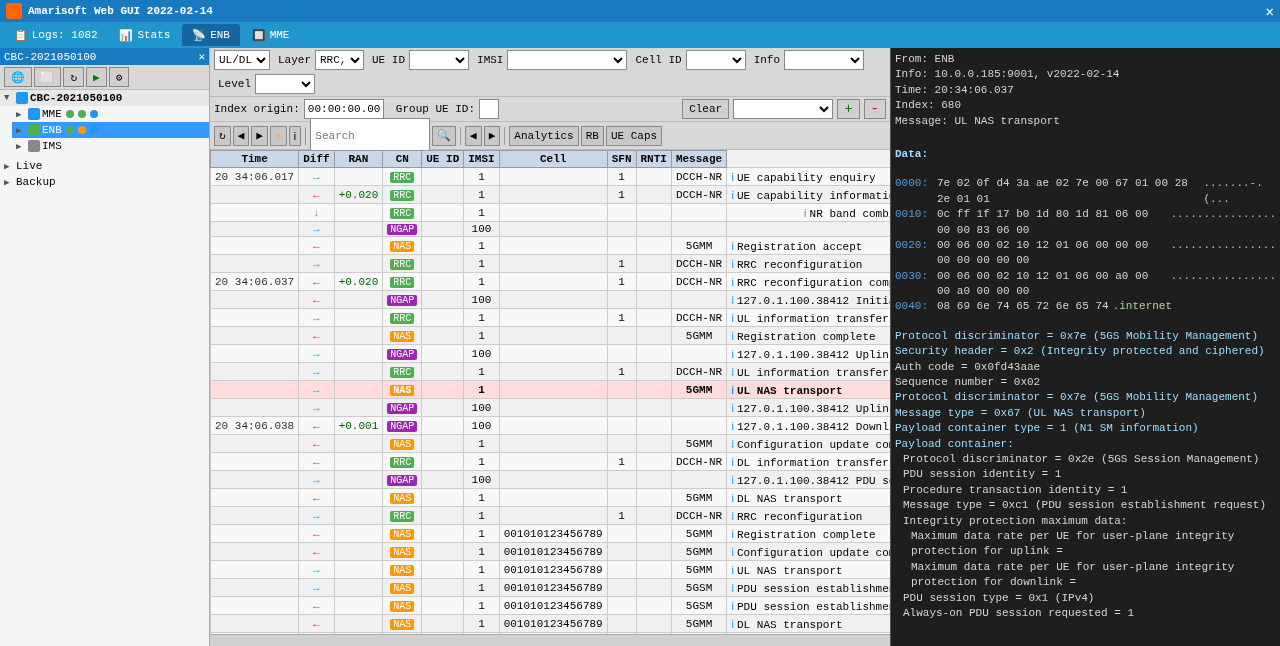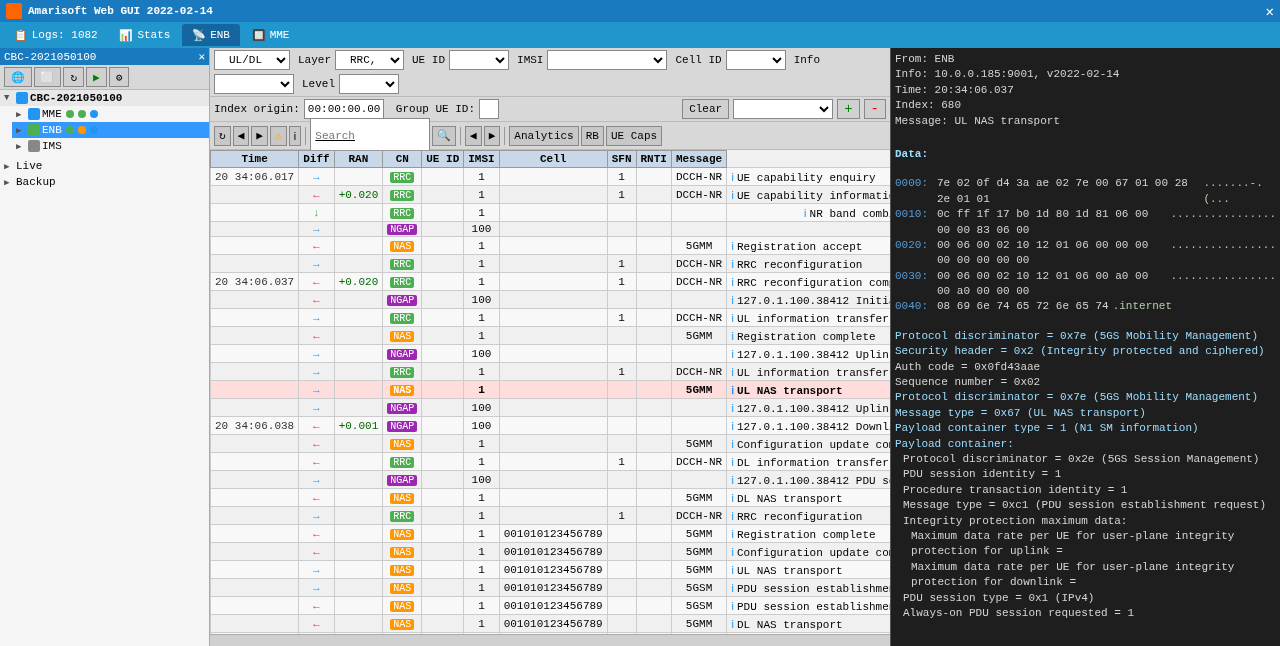--- a/index.html
+++ b/index.html
@@ -63,21 +63,21 @@
       align-items: center;
       gap: 4px;
       flex-wrap: wrap;
       border-bottom: 1px solid #bbb;
     }
     .filter-select {
       height: 20px;
       font-size: 11px;
       background: white;
       border: 1px solid #888;
-      padding: 0 10px;
+      padding: 0 0;
     }
     .filter-input {
       height: 20px;
       font-size: 11px;
       background: white;
       border: 1px solid #888;
       padding: 0 3px;
     }
 
     
@@ -150,21 +150,20 @@
       cursor: pointer;
       height: 20px;
     }
     .tb2-sep { width: 1px; height: 18px; background: #999; margin: 0 2px; }
     .search-input {
       height: 36px;
       border: 1px solid #888;
       padding: 0 4px;
       font-size: 11px;
       width: 120px;
-      text-decoration: underline;
     }
 
     
     .table-container {
       overflow: auto;
       flex: 1;
     }
     table.main-table {
       border-collapse: collapse;
       width: 100%;

